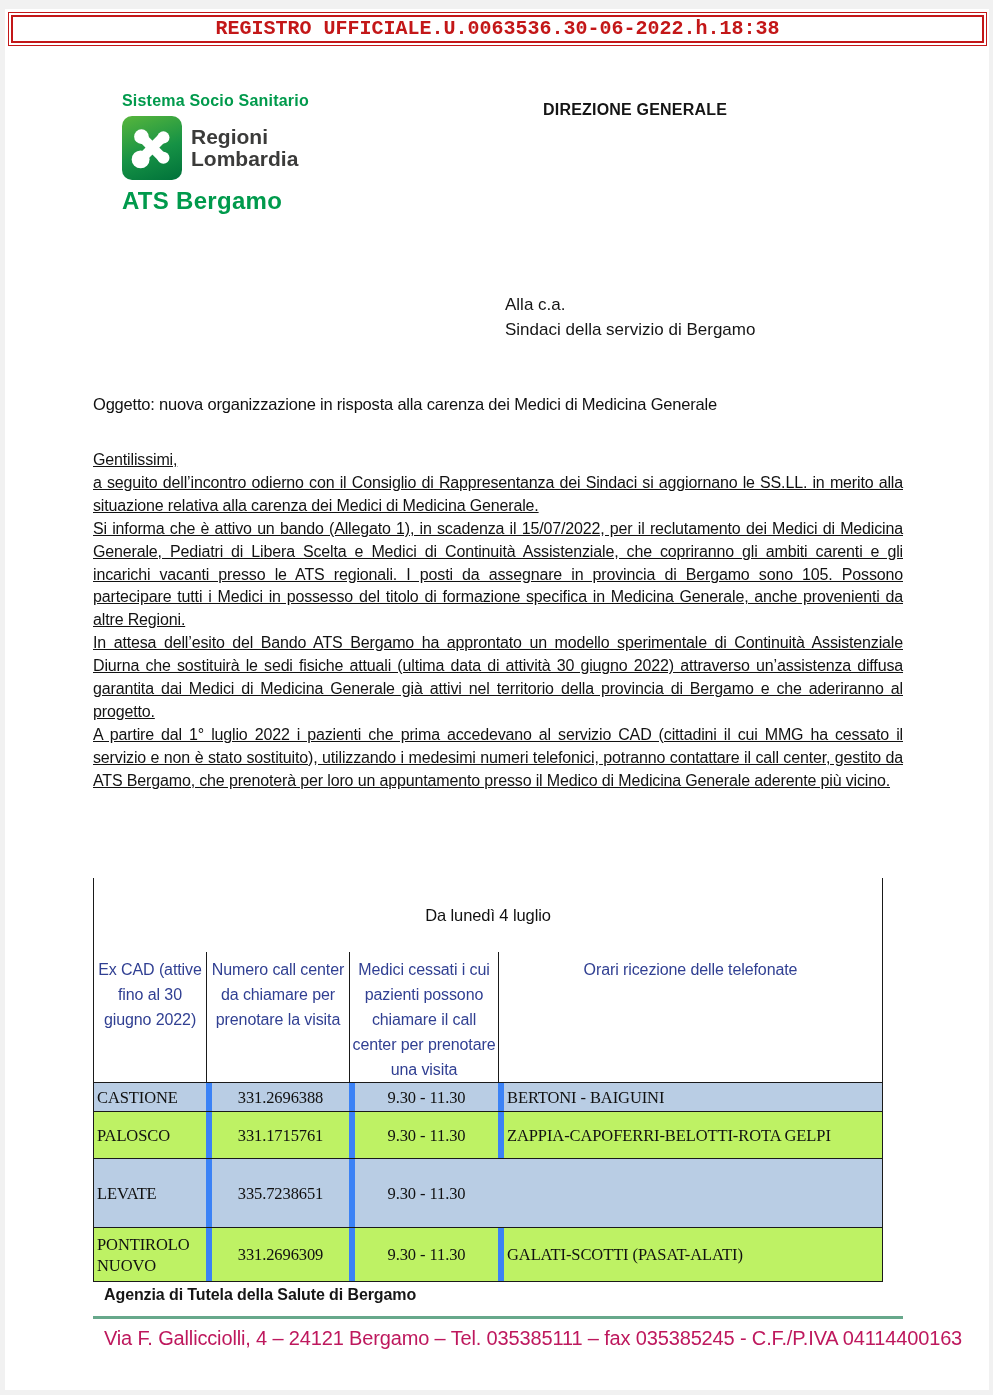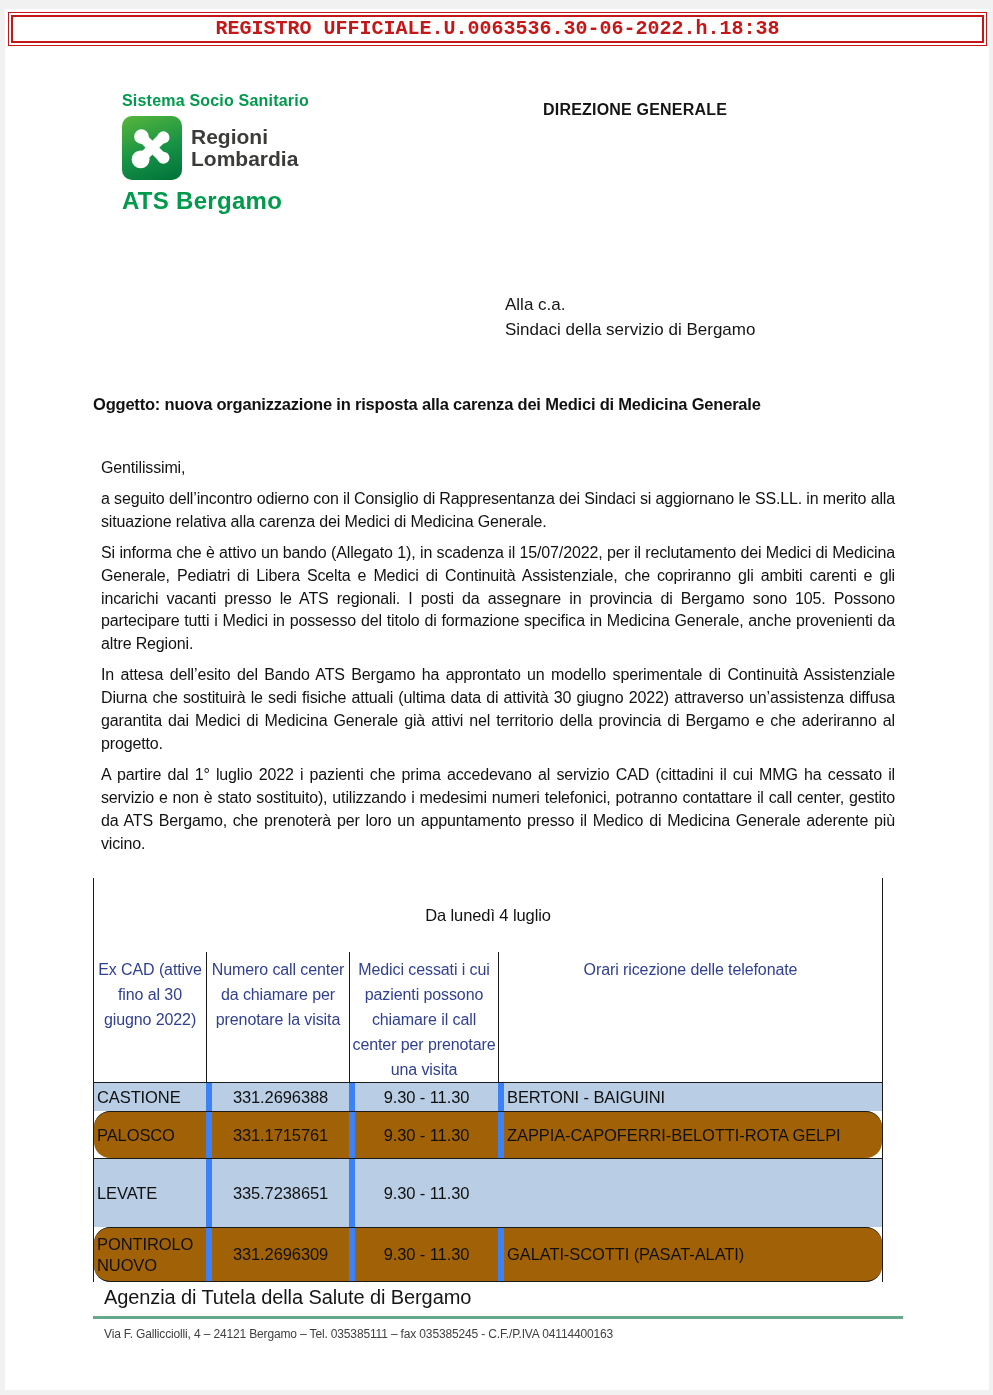--- a/index.html
+++ b/index.html
@@ -27,51 +27,51 @@
                background:linear-gradient(160deg,#58b63c 0%,#169245 55%,#00713a 100%);
                display:flex;align-items:center;justify-content:center;}
   .logo-region{margin-left:9px;font-size:21px;line-height:22px;color:#3b3b3a;font-weight:600;}
   .logo-agency{margin-top:7px;font-size:24px;font-weight:700;color:#009a4c;letter-spacing:.3px;}
 
   .direzione{position:absolute;left:543px;top:101px;font-size:16px;font-weight:bold;
              letter-spacing:.2px;color:#151515;}
 
   .recipient{position:absolute;left:505px;top:292px;font-size:17px;line-height:25px;color:#151515;}
 
-  .subject{position:absolute;left:93px;top:395px;width:812px;font-size:16.5px;font-weight:bold;
+  .subject{position:absolute;left:93px;top:395px;width:812px;font-size:16.5px;font-weight:normal;
            letter-spacing:-.2px;color:#111;}
 
   .body-text{position:absolute;left:93px;top:449px;width:810px;font-size:16px;
              line-height:22.9px;letter-spacing:-.15px;color:#121212;}
-  .body-text p{margin:8px;text-align:justify;}
+  .body-text p{margin:0;text-align:justify;text-decoration:underline;}
 
   
   .doc-table{position:absolute;left:93px;top:878px;width:788px;
              border-left:1px solid #1a1a1a;border-right:1px solid #1a1a1a;
              font-size:16px;letter-spacing:-.1px;}
   .t-caption{height:74px;display:flex;align-items:center;justify-content:center;
              font-size:16.5px;color:#111;}
   .t-header{display:grid;grid-template-columns:112px 143px 149px 384px;height:130px;}
   .t-hcell{color:#303f92;text-align:center;line-height:25px;padding-top:5px;font-size:16px;}
   .t-hcell + .t-hcell{border-left:1px solid #1a1a1a;}
   .t-row{display:grid;grid-template-columns:112px 143px 149px 384px;
-         border-top:1px solid #1a1a1a;align-items:center;}
+         border-top:1px solid #1a1a1a;align-items:center;font-family:Liberation Serif, serif;}
   .t-row.last{border-bottom:1px solid #1a1a1a;}
   .t-row.dark{background:#b9cde4;}
-  .t-row.light{background:#a16207;border-radius:16px;}
+  .t-row.light{background:#bef264;}
   .t-cell{font-size:16.5px;color:#101010;text-align:center;line-height:21px;}
   .t-cell + .t-cell{border-left:6px solid #3b82f6;align-self:stretch;
                     display:flex;align-items:center;justify-content:center;}
   .t-cell.left{text-align:left;padding-left:3px;justify-content:flex-start;}
 
   
-  .footer-agency{position:absolute;left:104px;top:1286px;font-size:20px;font-weight:normal;
+  .footer-agency{position:absolute;left:104px;top:1286px;font-size:16px;font-weight:bold;
                  letter-spacing:-.1px;color:#161616;}
   .footer-rule{position:absolute;left:93px;top:1316px;width:810px;height:3px;background:#67a88b;}
-  .footer-address{position:absolute;left:104px;top:1327px;font-size:12px;letter-spacing:-.15px;color:#404040;}
+  .footer-address{position:absolute;left:104px;top:1327px;font-size:20px;letter-spacing:-.15px;color:#be185d;}
 </style>
 </head>
 <body>
 
 <div class="stage">
 
   <div class="registro">
     <span>REGISTRO UFFICIALE.U.0063536.30-06-2022.h.18:38</span>
   </div>
 

